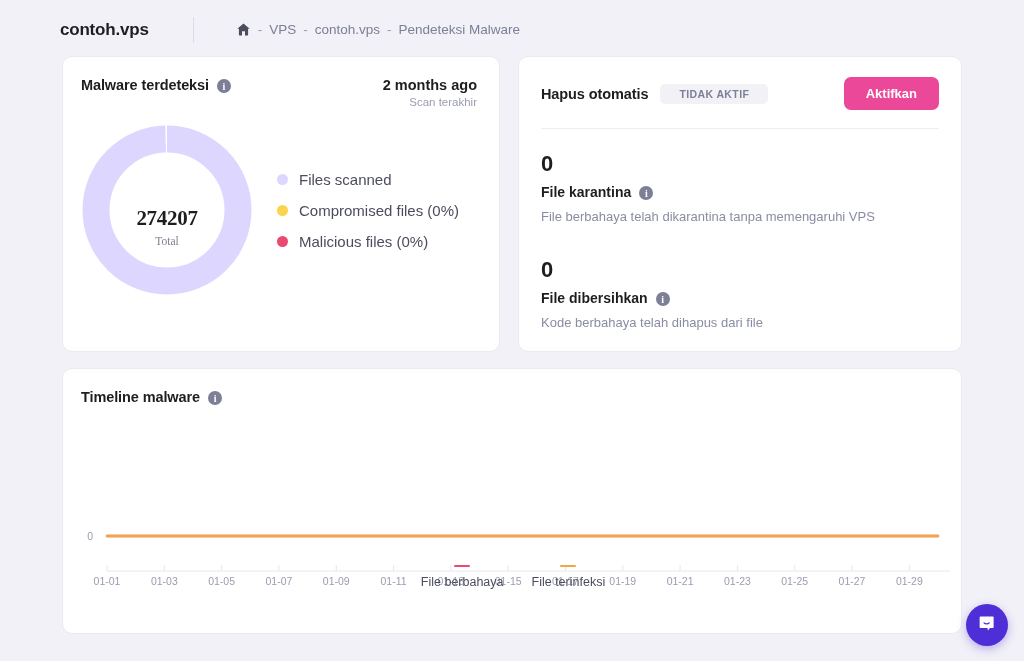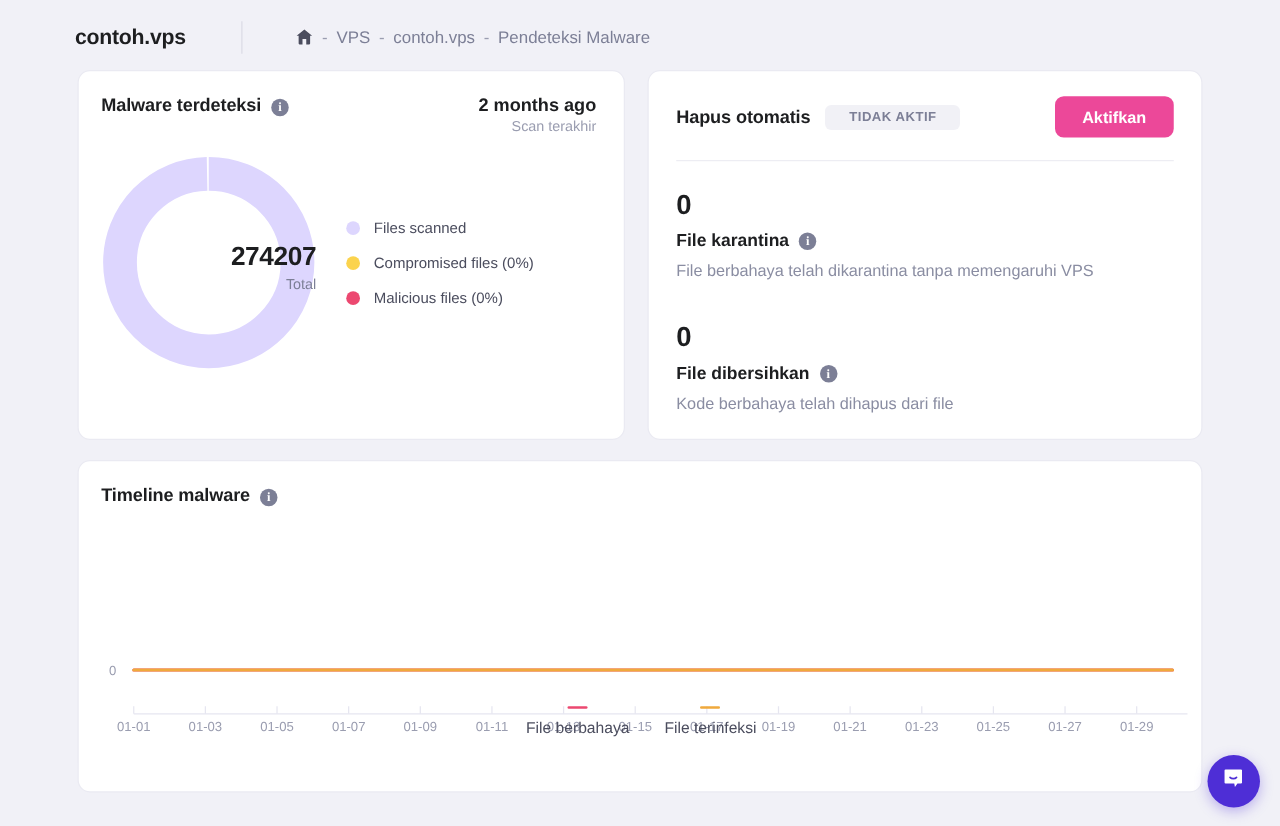--- a/index.html
+++ b/index.html
@@ -64,32 +64,32 @@
   .scan-time { font-size: 14.5px; font-weight: bold; color: #1d1e20; }
   .scan-label { font-size: 11.5px; color: #9a9db0; margin-top: 3px; }
 
   
   .donut-area {
     position: relative; display: flex; align-items: center;
     padding: 16px 0 0 18px;
   }
   .donut-wrap { position: relative; width: 172px; height: 172px; }
   .donut-center {
-    position: absolute; left: 0; top: 4px; width: 172px; height: 172px;
-    display: flex; flex-direction: column; align-items: flex-end; justify-content: center;
+    position: absolute; left: 0; top: 16px; width: 172px; height: 172px;
+    display: flex; flex-direction: column; align-items: center; justify-content: center; font-family: Liberation Serif, serif;
   }
   .donut-total {
     font-size: 21px; font-weight: bold; color: #1d1e20; letter-spacing: -0.3px;
   }
   .donut-total-label { font-size: 11.5px; color: #7c7f96; margin-top: 4px; }
 
   .legend { margin-left: 24px; display: flex; flex-direction: column; gap: 14px; }
   .legend-item { display: flex; align-items: center; gap: 11px; }
   .legend-dot { width: 11px; height: 11px; border-radius: 50%; flex: none; }
-  .legend-text { font-size: 12px; color: #4b4d5e; white-space: nowrap; }
+  .legend-text { font-size: 15px; color: #4b4d5e; white-space: nowrap; }
 
   
   .autoclean-head {
     display: flex; align-items: center; padding: 20px 22px 0 22px;
   }
   .badge {
     margin-left: 12px; padding: 4px 19px; border-radius: 5px;
     background: #f1f1f6; color: #7c7f96;
     font-size: 10.5px; font-weight: bold; letter-spacing: 0.4px;
   }

